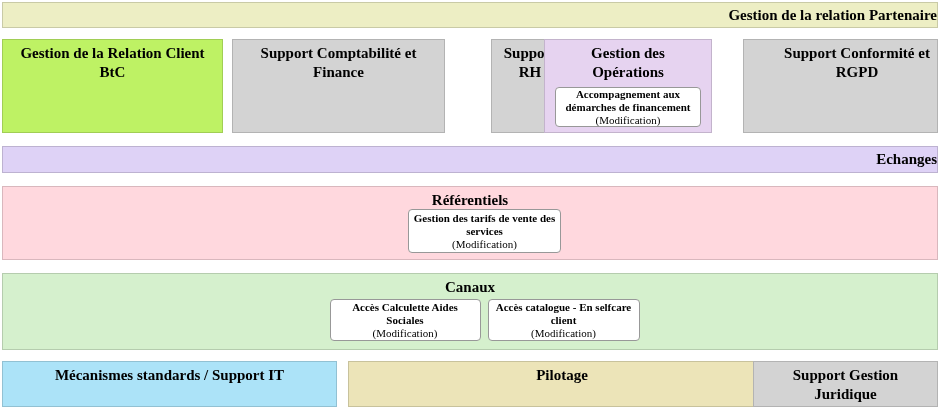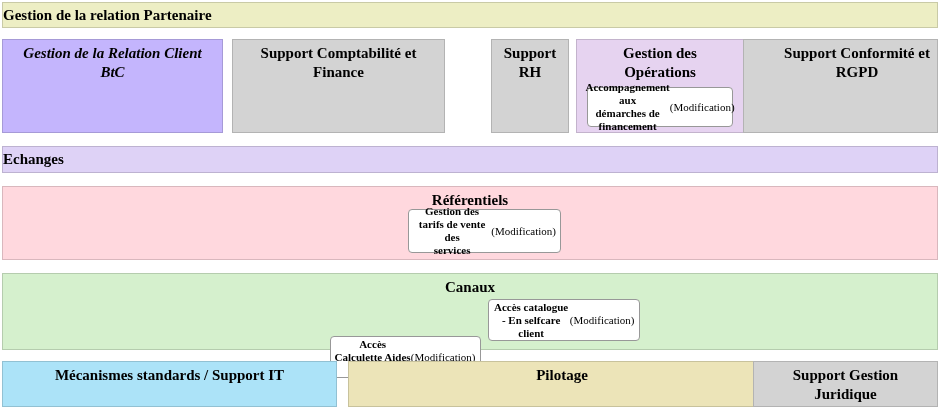--- a/index.html
+++ b/index.html
@@ -25,32 +25,32 @@
   .title {
     font-weight: bold;
     font-size: 15px;
     line-height: 19px;
     white-space: pre-line;
     padding-top: 4px;
   }
   .vcenter {
     display: flex;
     align-items: center;
-    justify-content: flex-start;
+    justify-content: flex-end;
   }
   .vcenter .title { padding-top: 0; }
   .card {
     box-sizing: border-box;
     background: #ffffff;
     border: 1px solid #989898;
     border-radius: 4px;
     font-size: 11px;
     line-height: 13px;
     display: flex;
-    flex-direction: row;
+    flex-direction: column;
     align-items: center;
     justify-content: center;
     padding: 2px 4px;
     text-align: center;
   }
   .card .card-label { font-weight: bold; white-space: pre-line; }
   .card .card-tag   { font-weight: normal; }
   .cards-row {
     position: absolute;
     left: 0; right: 0;
@@ -60,49 +60,49 @@
     padding-left: 29px;
   }
 
   
   #banner        { left: 2px;   top: 2px;   width: 936px; height: 26px; }
 
   
   #cap-btc       { left: 2px;   top: 39px;  width: 221px; height: 94px; }
   #cap-compta    { left: 232px; top: 39px;  width: 213px; height: 94px; }
   #cap-rh        { left: 460px; top: 39px;  width: 78px;  height: 94px; }
-  #cap-ops       { left: 576px; top: 39px;  width: 168px; height: 94px; }
+  #cap-ops       { left: 544px; top: 39px;  width: 168px; height: 94px; }
   #cap-rgpd      { left: 743px; top: 39px;  width: 195px; height: 94px; }
   #card-financement { width: 146px; height: 40px; margin: 5px auto 0 auto; }
 
   
   #band-echanges     { left: 2px; top: 146px; width: 936px; height: 27px; }
   #band-referentiels { left: 2px; top: 186px; width: 936px; height: 74px; }
   #band-canaux       { left: 2px; top: 273px; width: 936px; height: 77px; }
   #band-referentiels .cards-row { top: 22px; }
   #band-canaux .cards-row       { top: 25px; }
   #card-tarifs     { width: 153px; height: 44px; }
-  #card-calculette { width: 151px; height: 42px; margin-top: 37px; }
+  #card-calculette { width: 151px; height: 42px; }
   #card-catalogue  { width: 152px; height: 42px; }
 
   
   #bot-meca     { left: 2px;   top: 361px; width: 335px; height: 46px; }
   #bot-pilotage { left: 348px; top: 361px; width: 428px; height: 46px; }
   #bot-juridique{ left: 753px; top: 361px; width: 185px; height: 46px; }
 </style>
 </head>
 <body>
 
 <div class="stage">
 
   <div class="block vcenter" id="banner" style="background-color: rgb(237, 238, 196);">
     <div class="title">Gestion de la relation Partenaire</div>
   </div>
 
-  <div class="block" id="cap-btc" style="background-color: #c4b5fd; font-style: italic;">
+  <div class="block" id="cap-btc" style="background-color: #bef264;">
     <div class="title">Gestion de la Relation Client
 BtC</div>
   </div>
 
   <div class="block" id="cap-compta" style="background-color: rgb(211, 211, 211);">
     <div class="title">Support Comptabilité et
 Finance</div>
   </div>
 
   <div class="block" id="cap-rh" style="background-color: rgb(211, 211, 211); margin-left: 31px;">

